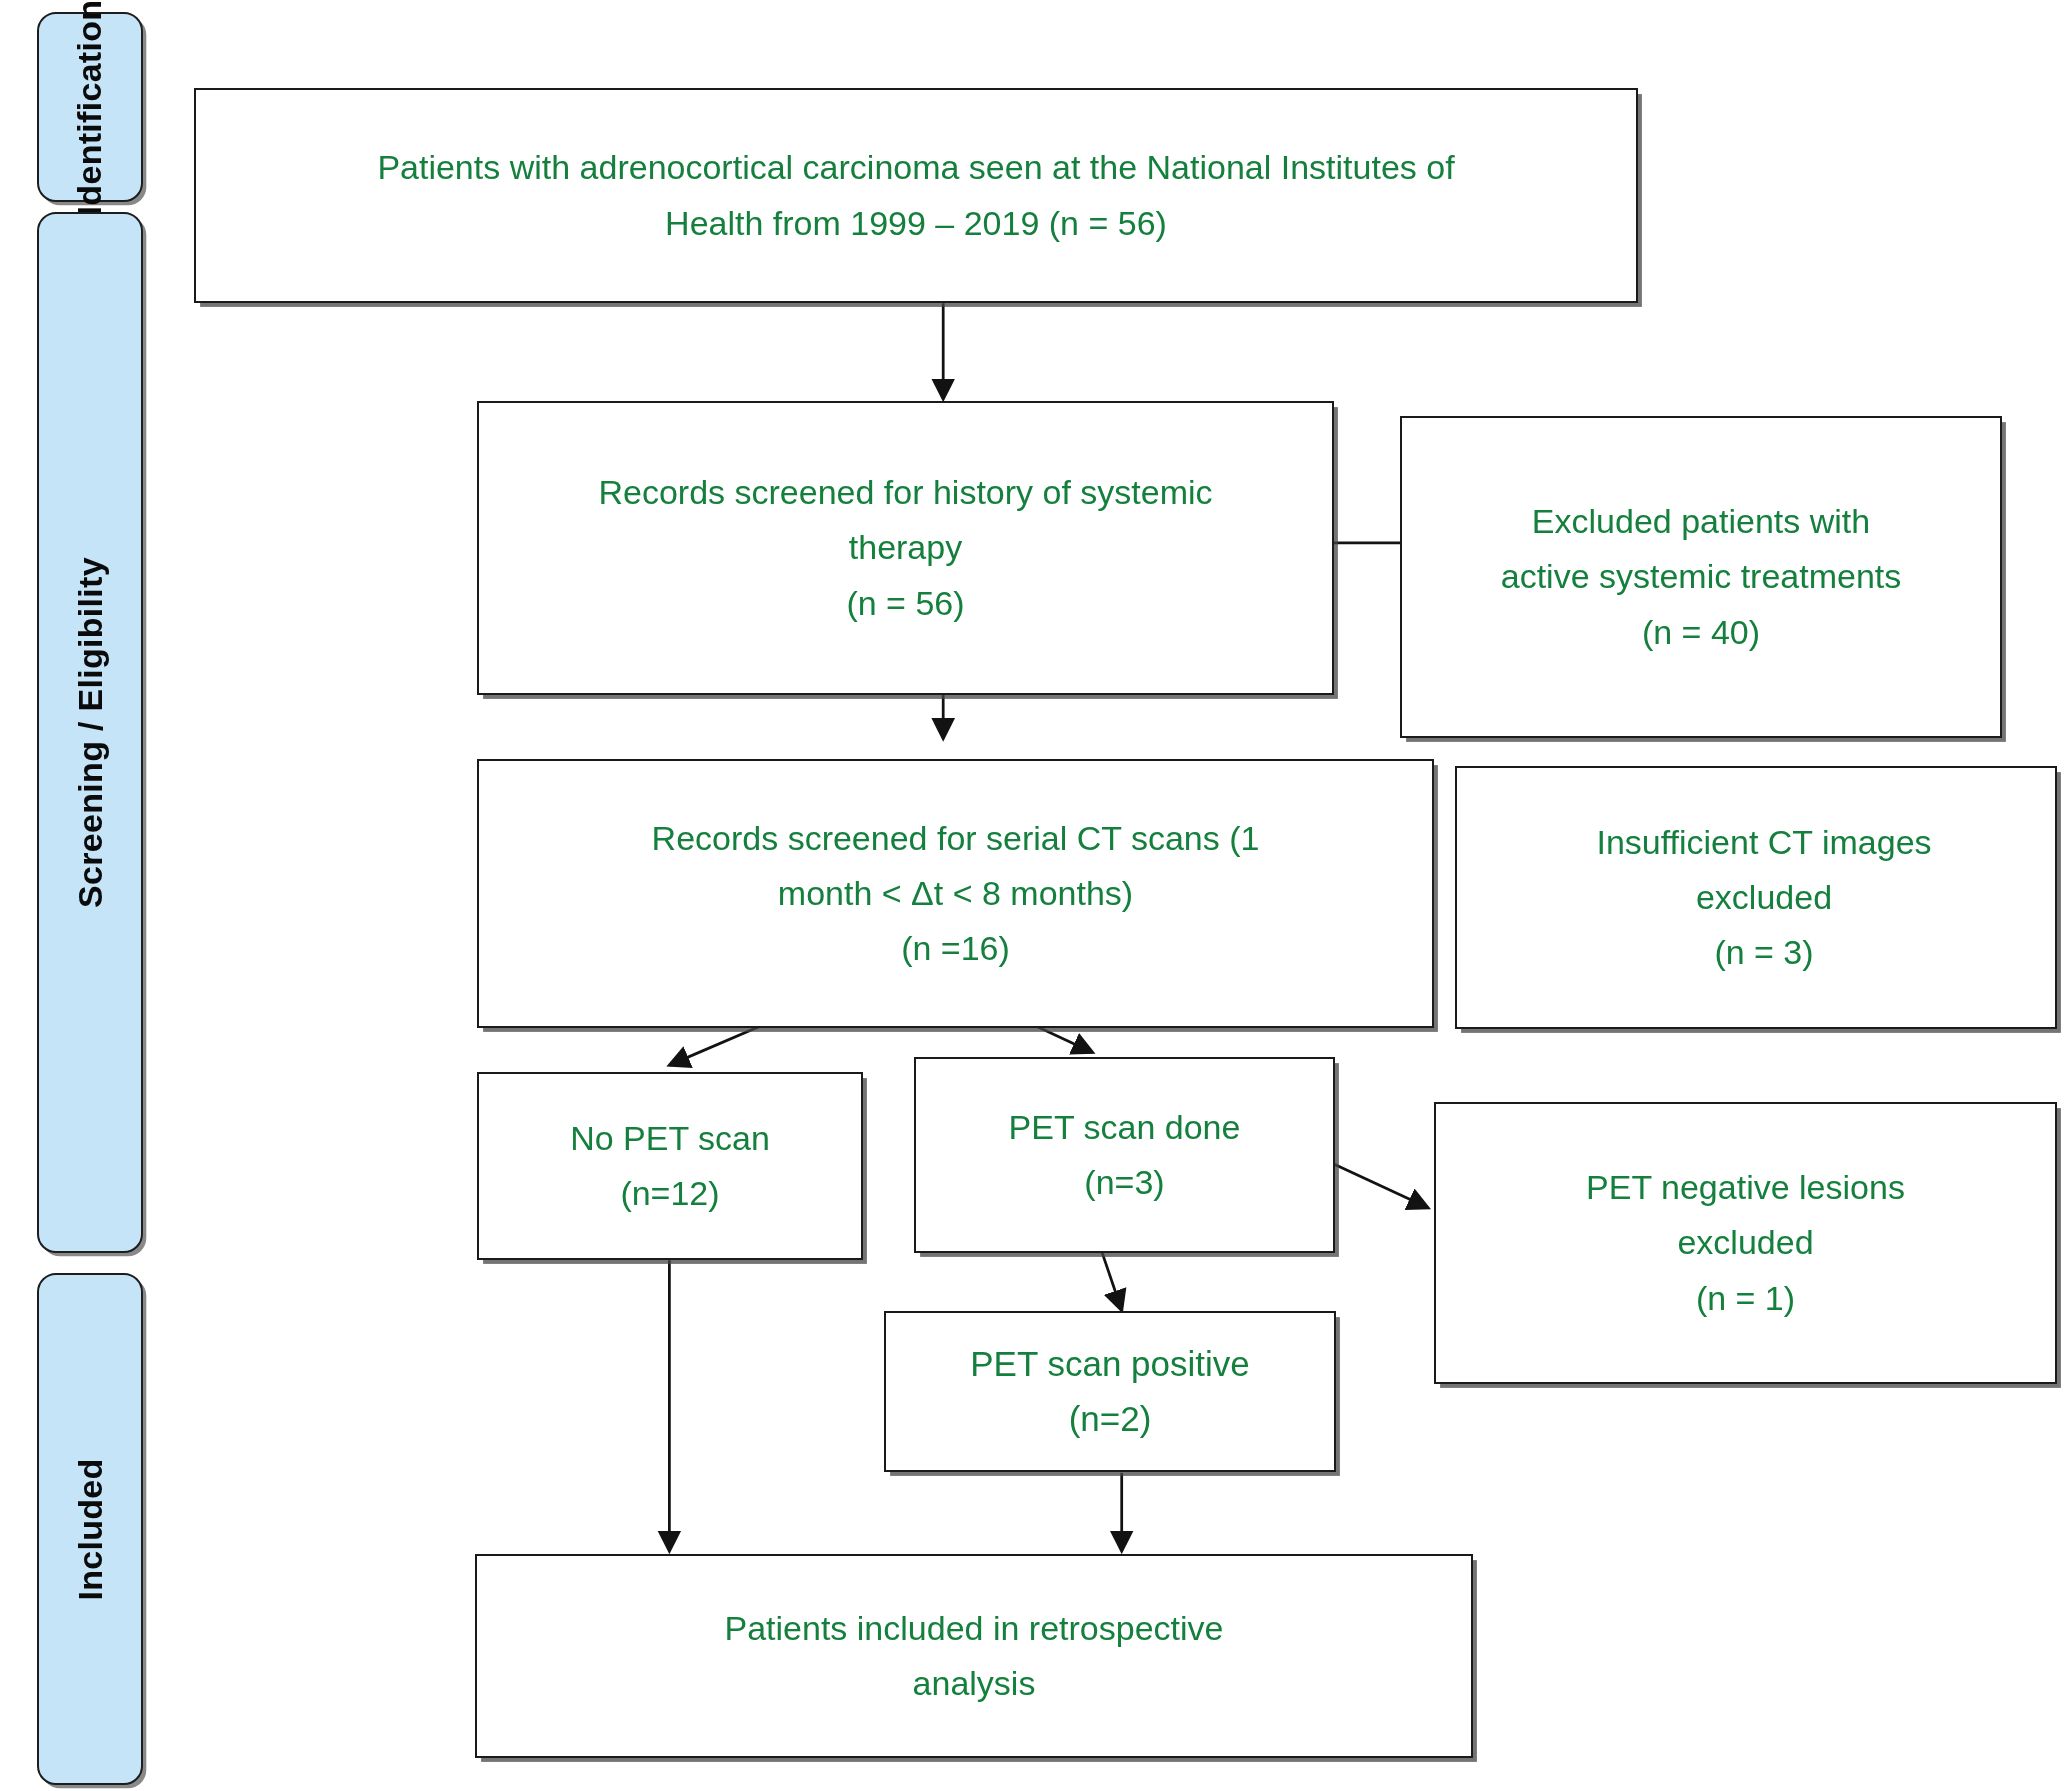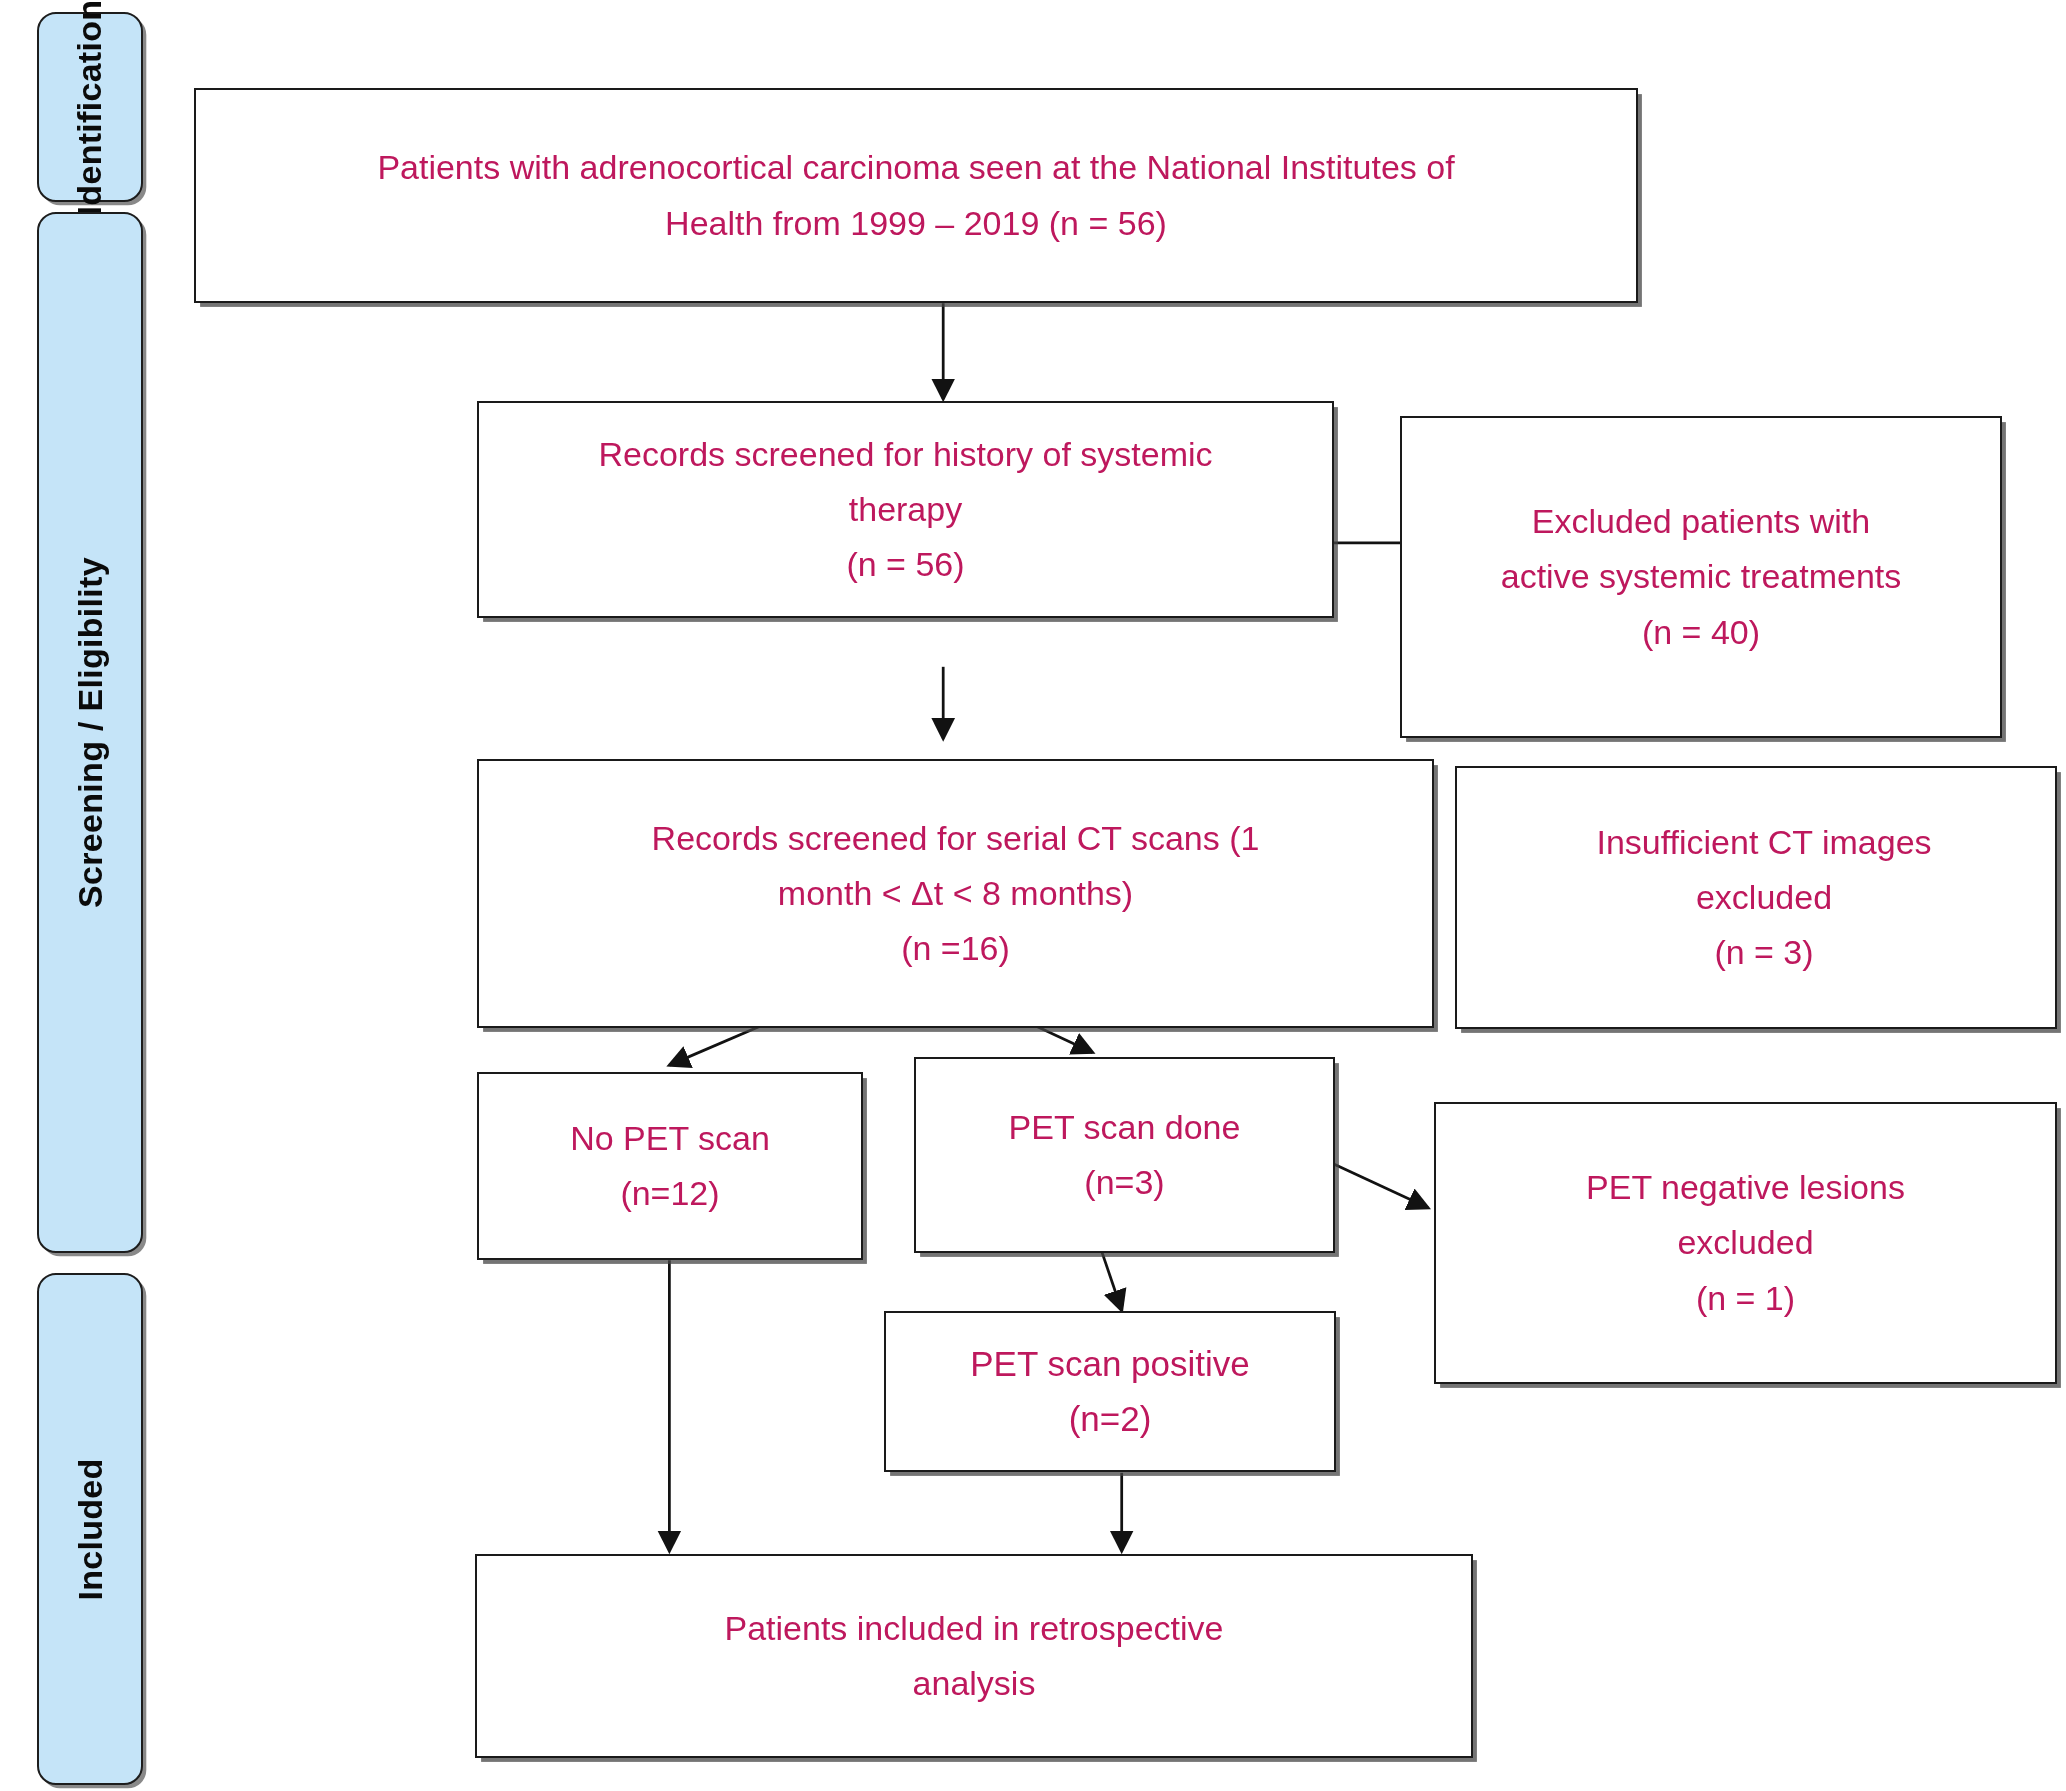--- a/index.html
+++ b/index.html
@@ -51,21 +51,21 @@
     display: flex;
     align-items: center;
     justify-content: center;
     text-align: center;
     padding: 5.5px 12px;
   }
   .flow-box .box-text {
     font-family: "Liberation Sans", sans-serif;
     font-size: 34px;
     line-height: 1.62;
-    color: #be185d;
+    color: #15803d;
     white-space: pre-line;
     font-weight: 400;
   }
   .flow-box.serif .box-text {
     font-family: Liberation Sans, sans-serif;
     font-size: 35px;
     line-height: 1.55;
   }
 
   
@@ -141,21 +141,21 @@
 
   <div class="stage-pill" style="left:37px; top:1273px; width:106px; height:512px;">
     <span class="stage-label">Included</span>
   </div>
 
   <div class="flow-box" style="left:194px; top:88px; width:1444px; height:215px;">
     <span class="box-text">Patients with adrenocortical carcinoma seen at the National Institutes of
 Health from 1999 – 2019 (n = 56)</span>
   </div>
 
-  <div class="flow-box" style="left:477px; top:401px; width:857px; height:217px;">
+  <div class="flow-box" style="left:477px; top:401px; width:857px; height:294px;">
     <span class="box-text">Records screened for history of systemic
 therapy
 (n = 56)</span>
   </div>
 
   <div class="flow-box" style="left:1400px; top:416px; width:602px; height:322px;">
     <span class="box-text">Excluded patients with
 active systemic treatments
 (n = 40)</span>
   </div>

